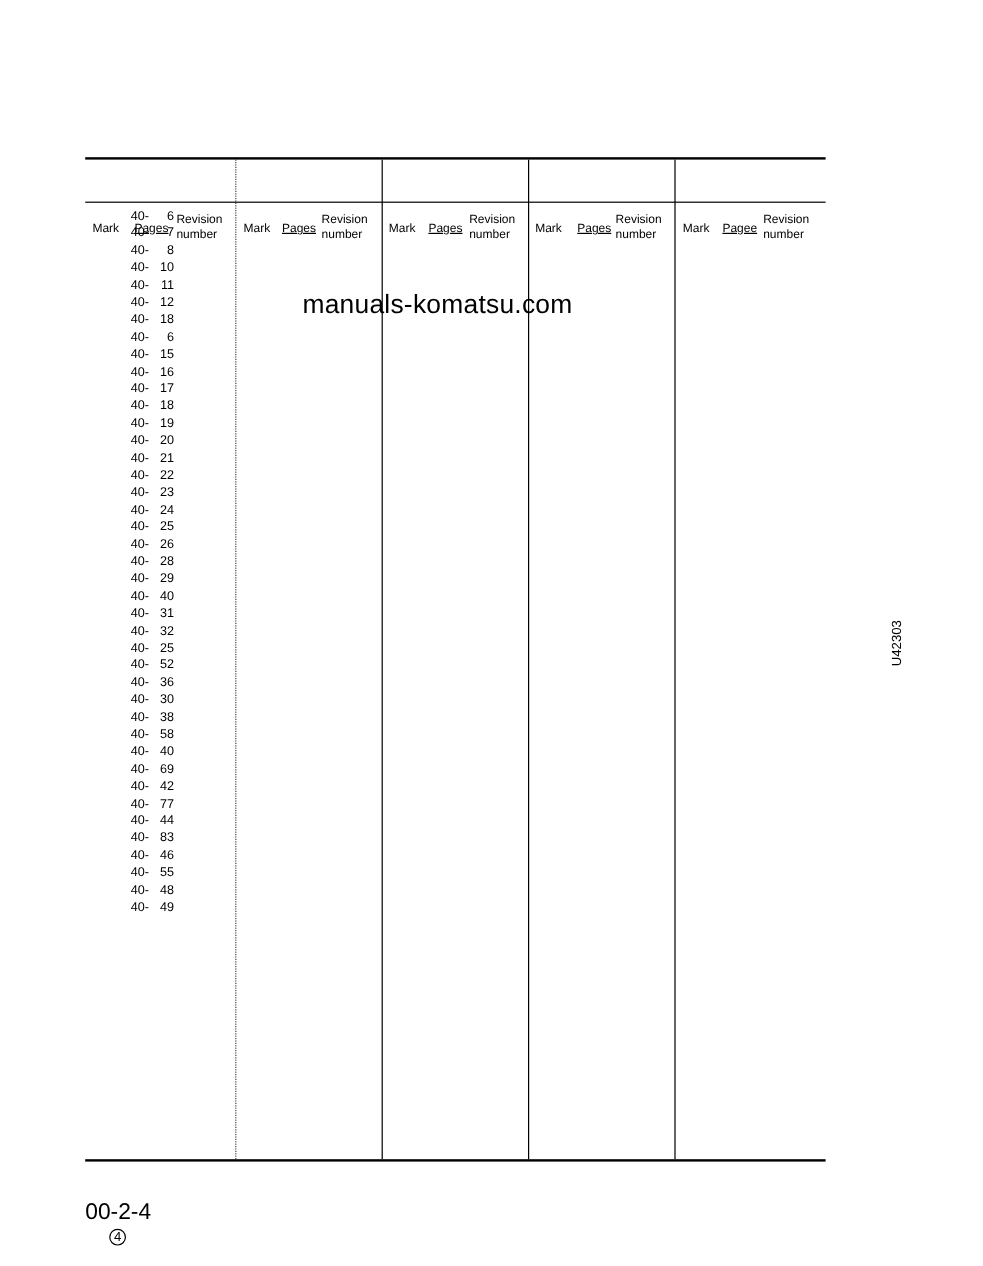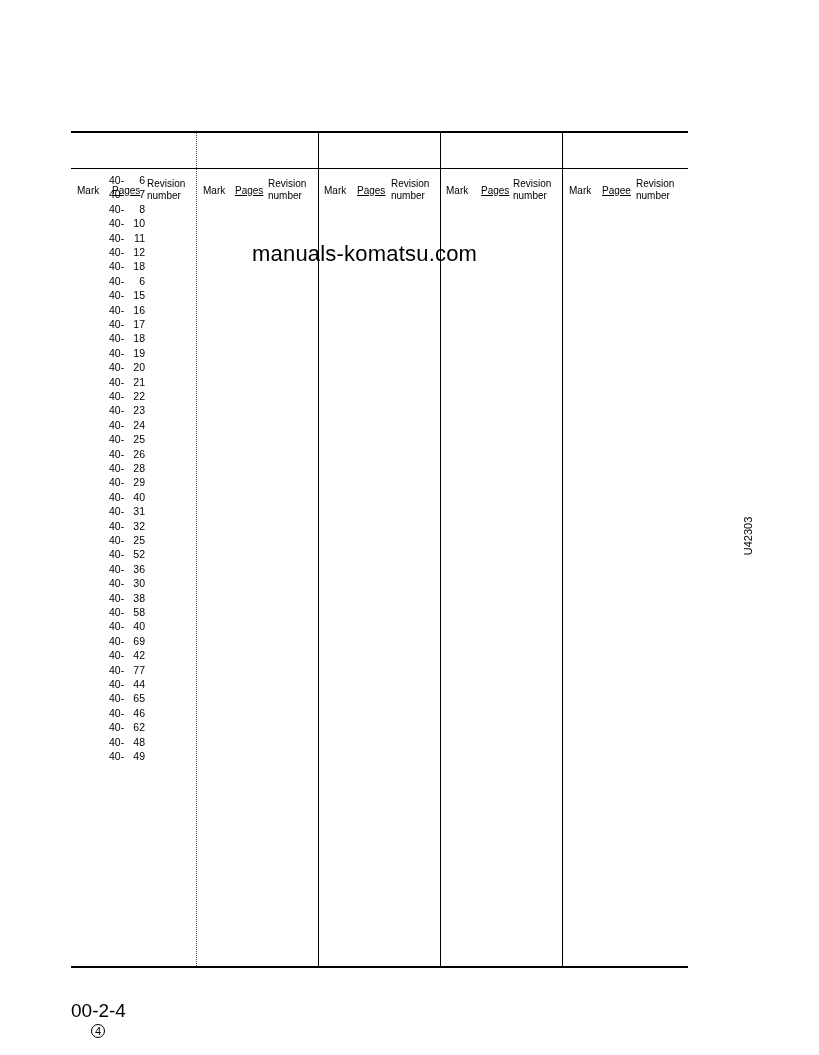--- a/index.html
+++ b/index.html
@@ -216,29 +216,29 @@
     <div class="row" style="top: 662.6px;">
       <span class="pfx">40-</span>
       <span class="num">77</span>
     </div>
     <div class="row" style="top: 677px;">
       <span class="pfx">40-</span>
       <span class="num">44</span>
     </div>
     <div class="row" style="top: 691.4px;">
       <span class="pfx">40-</span>
-      <span class="num">65</span>
+      <span class="num">83</span>
     </div>
     <div class="row" style="top: 705.8px;">
       <span class="pfx">40-</span>
       <span class="num">46</span>
     </div>
     <div class="row" style="top: 720.2px;">
       <span class="pfx">40-</span>
-      <span class="num">62</span>
+      <span class="num">55</span>
     </div>
     <div class="row" style="top: 734.6px;">
       <span class="pfx">40-</span>
       <span class="num">48</span>
     </div>
     <div class="row" style="top: 749px;">
       <span class="pfx">40-</span>
       <span class="num">49</span>
     </div>
   </div>

